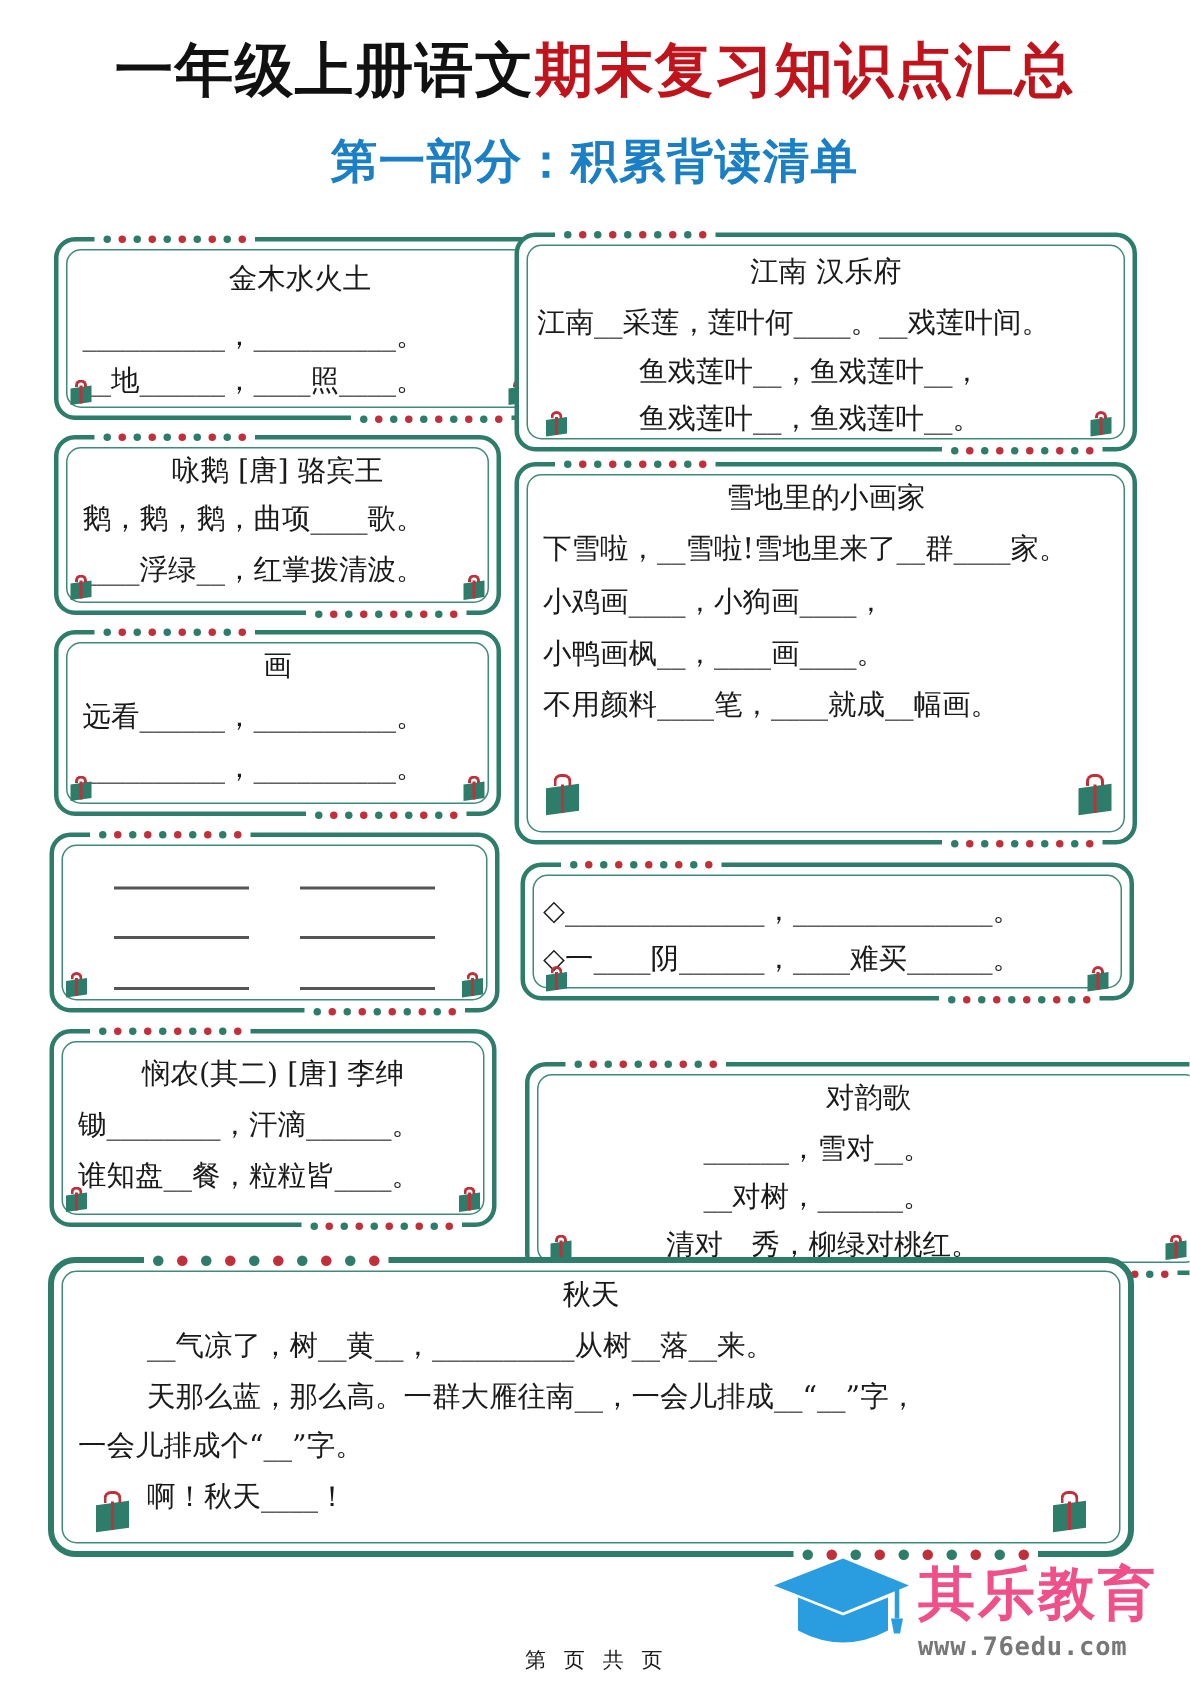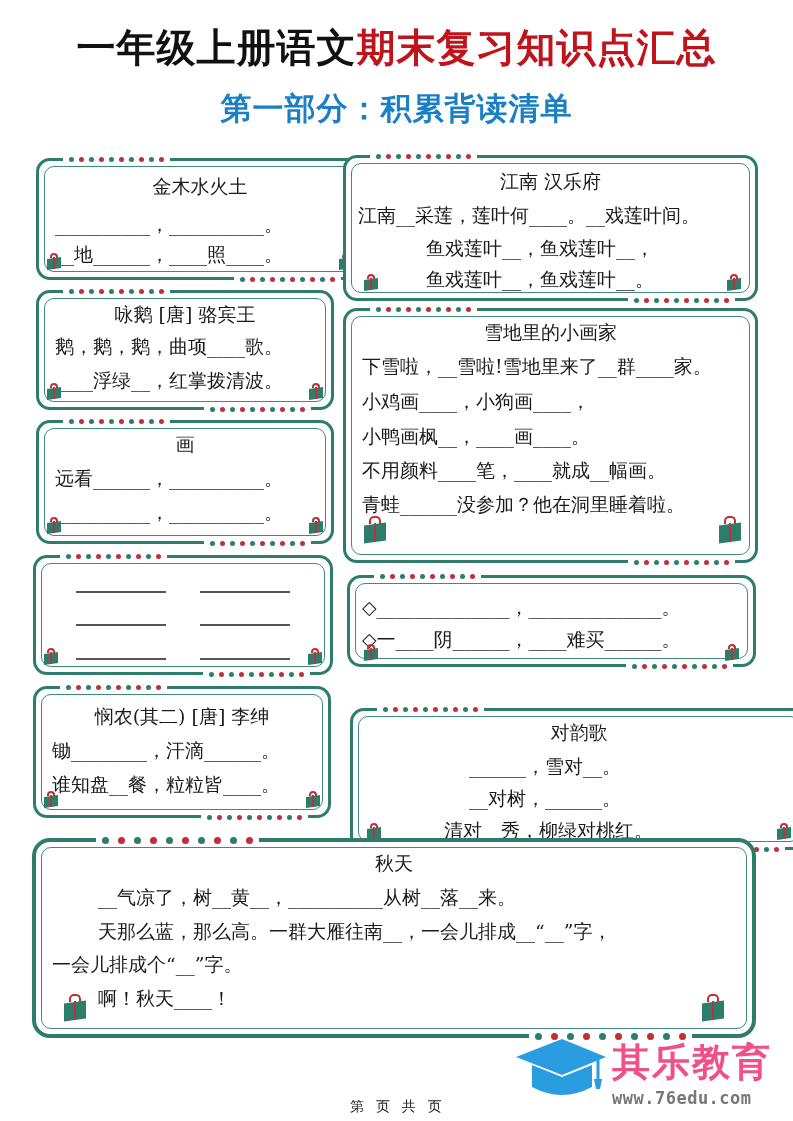--- a/index.html
+++ b/index.html
@@ -202,21 +202,20 @@
       <i></i>
       <i></i>
       <i></i>
       <i></i>
     </div>
   <div class="ct" style="top:8px;">雪地里的小画家</div>
   <div class="line" style="left:16px; top:42px;">下雪啦，__雪啦!雪地里来了__群____家。</div>
   <div class="line" style="left:16px; top:77px;text-align:center;">小鸡画____，小狗画____，</div>
   <div class="line" style="left:16px; top:112px;">小鸭画枫__，____画____。</div>
   <div class="line" style="left:16px; top:146px;">不用颜料____笔，____就成__幅画。</div>
-  <div class="line" style="left:16px; top:180px;">青蛙______没参加？他在洞里睡着啦。</div>
   <div class="gift l big" style="left:18px; bottom:18px;">
       <div class="box"></div>
       <div class="rib"></div>
       <div class="bow"></div>
     </div>
   <div class="gift r big" style="right:14px; bottom:18px;">
       <div class="box"></div>
       <div class="rib"></div>
       <div class="bow"></div>
     </div>

